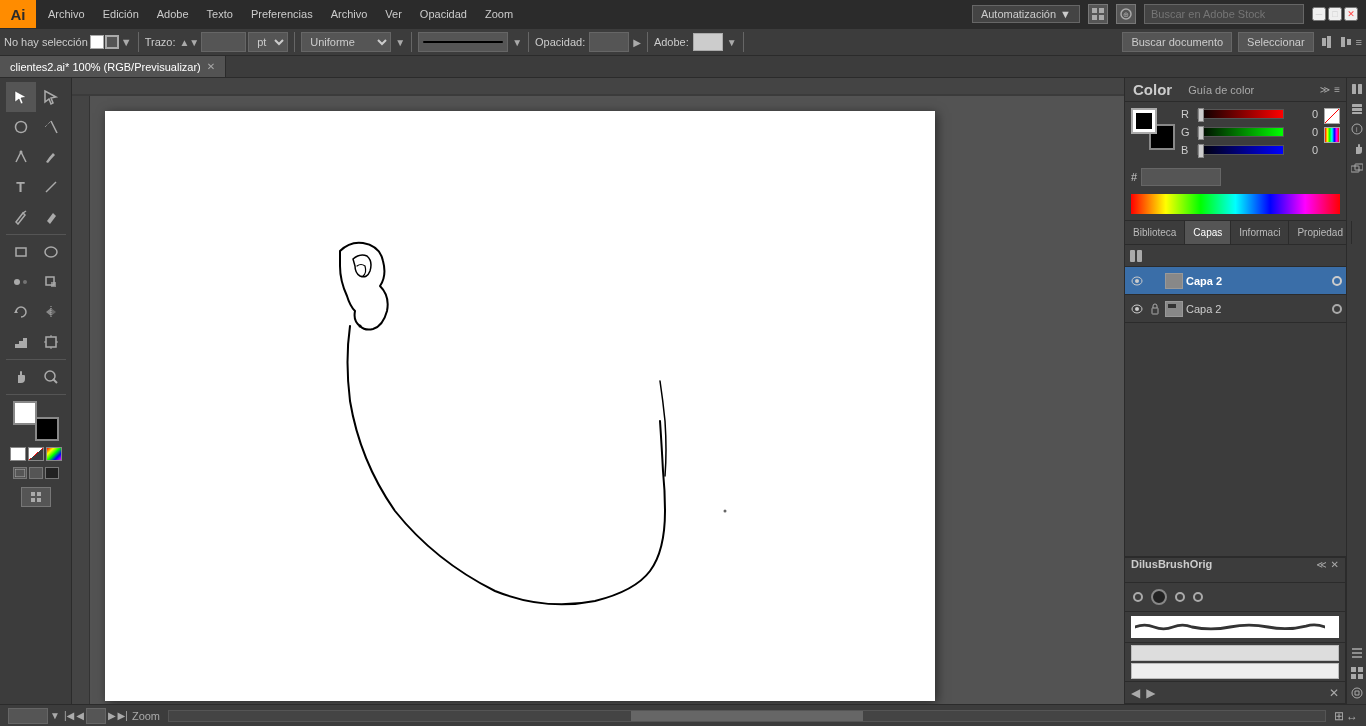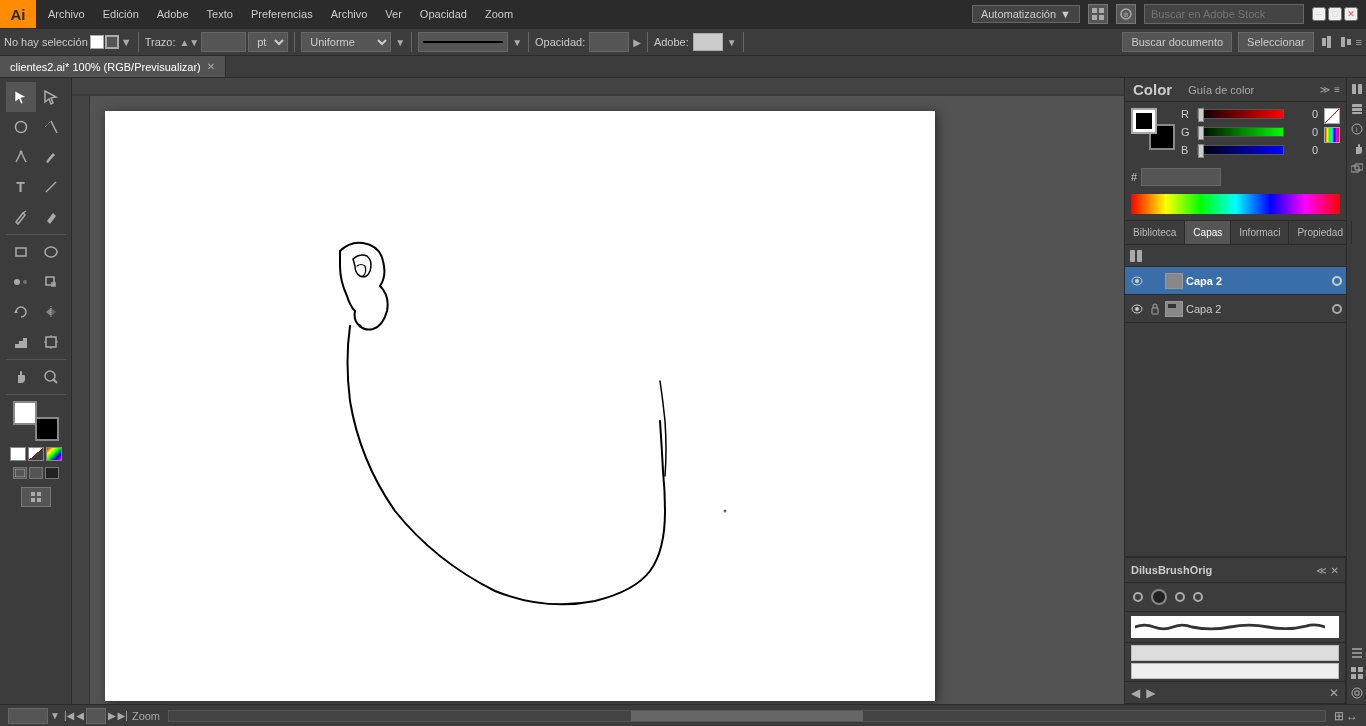--- a/index.html
+++ b/index.html
@@ -606,21 +606,21 @@
       <svg width="12" height="12" viewBox="0 0 12 12">
           <circle cx="6" cy="6" r="5" fill="none" stroke="#aaa" stroke-width="1"></circle>
           <path d="M4,4 L8,4 L8,8 L4,8 Z" fill="none" stroke="#aaa" stroke-width="1"></path>
         </svg>
     </div>
   </div>
 
 </div>
 
 <div style="position:fixed;bottom:22px;right:20px;width:222px;background:#3c3c3c;border:1px solid #2b2b2b;border-top:2px solid #2b2b2b;z-index:100;">
-  <div style="height:22px;background:#3c3c3c;display:flex;align-items:center;padding:12px 6px;border-bottom:1px solid #2b2b2b;">
+  <div style="height:22px;background:#3c3c3c;display:flex;align-items:flex-end;padding:12px 6px;border-bottom:1px solid #2b2b2b;">
     <span style="font-size:11px;color:#ccc;font-weight:bold;">DilusBrushOrig</span>
     <div style="margin-left:auto;display:flex;gap:4px;">
       <span style="font-size:10px;color:#aaa;cursor:pointer;">≪</span>
       <span style="font-size:10px;color:#aaa;cursor:pointer;">✕</span>
     </div>
   </div>
 
   <div style="display:flex;align-items:center;gap:8px;padding:6px 8px;border-bottom:1px solid #2b2b2b;">
     <div style="width:10px;height:10px;border-radius:50%;border:2px solid #aaa;background:transparent;"></div>
     <div style="width:16px;height:16px;border-radius:50%;background:#222;border:2px solid #888;"></div>

